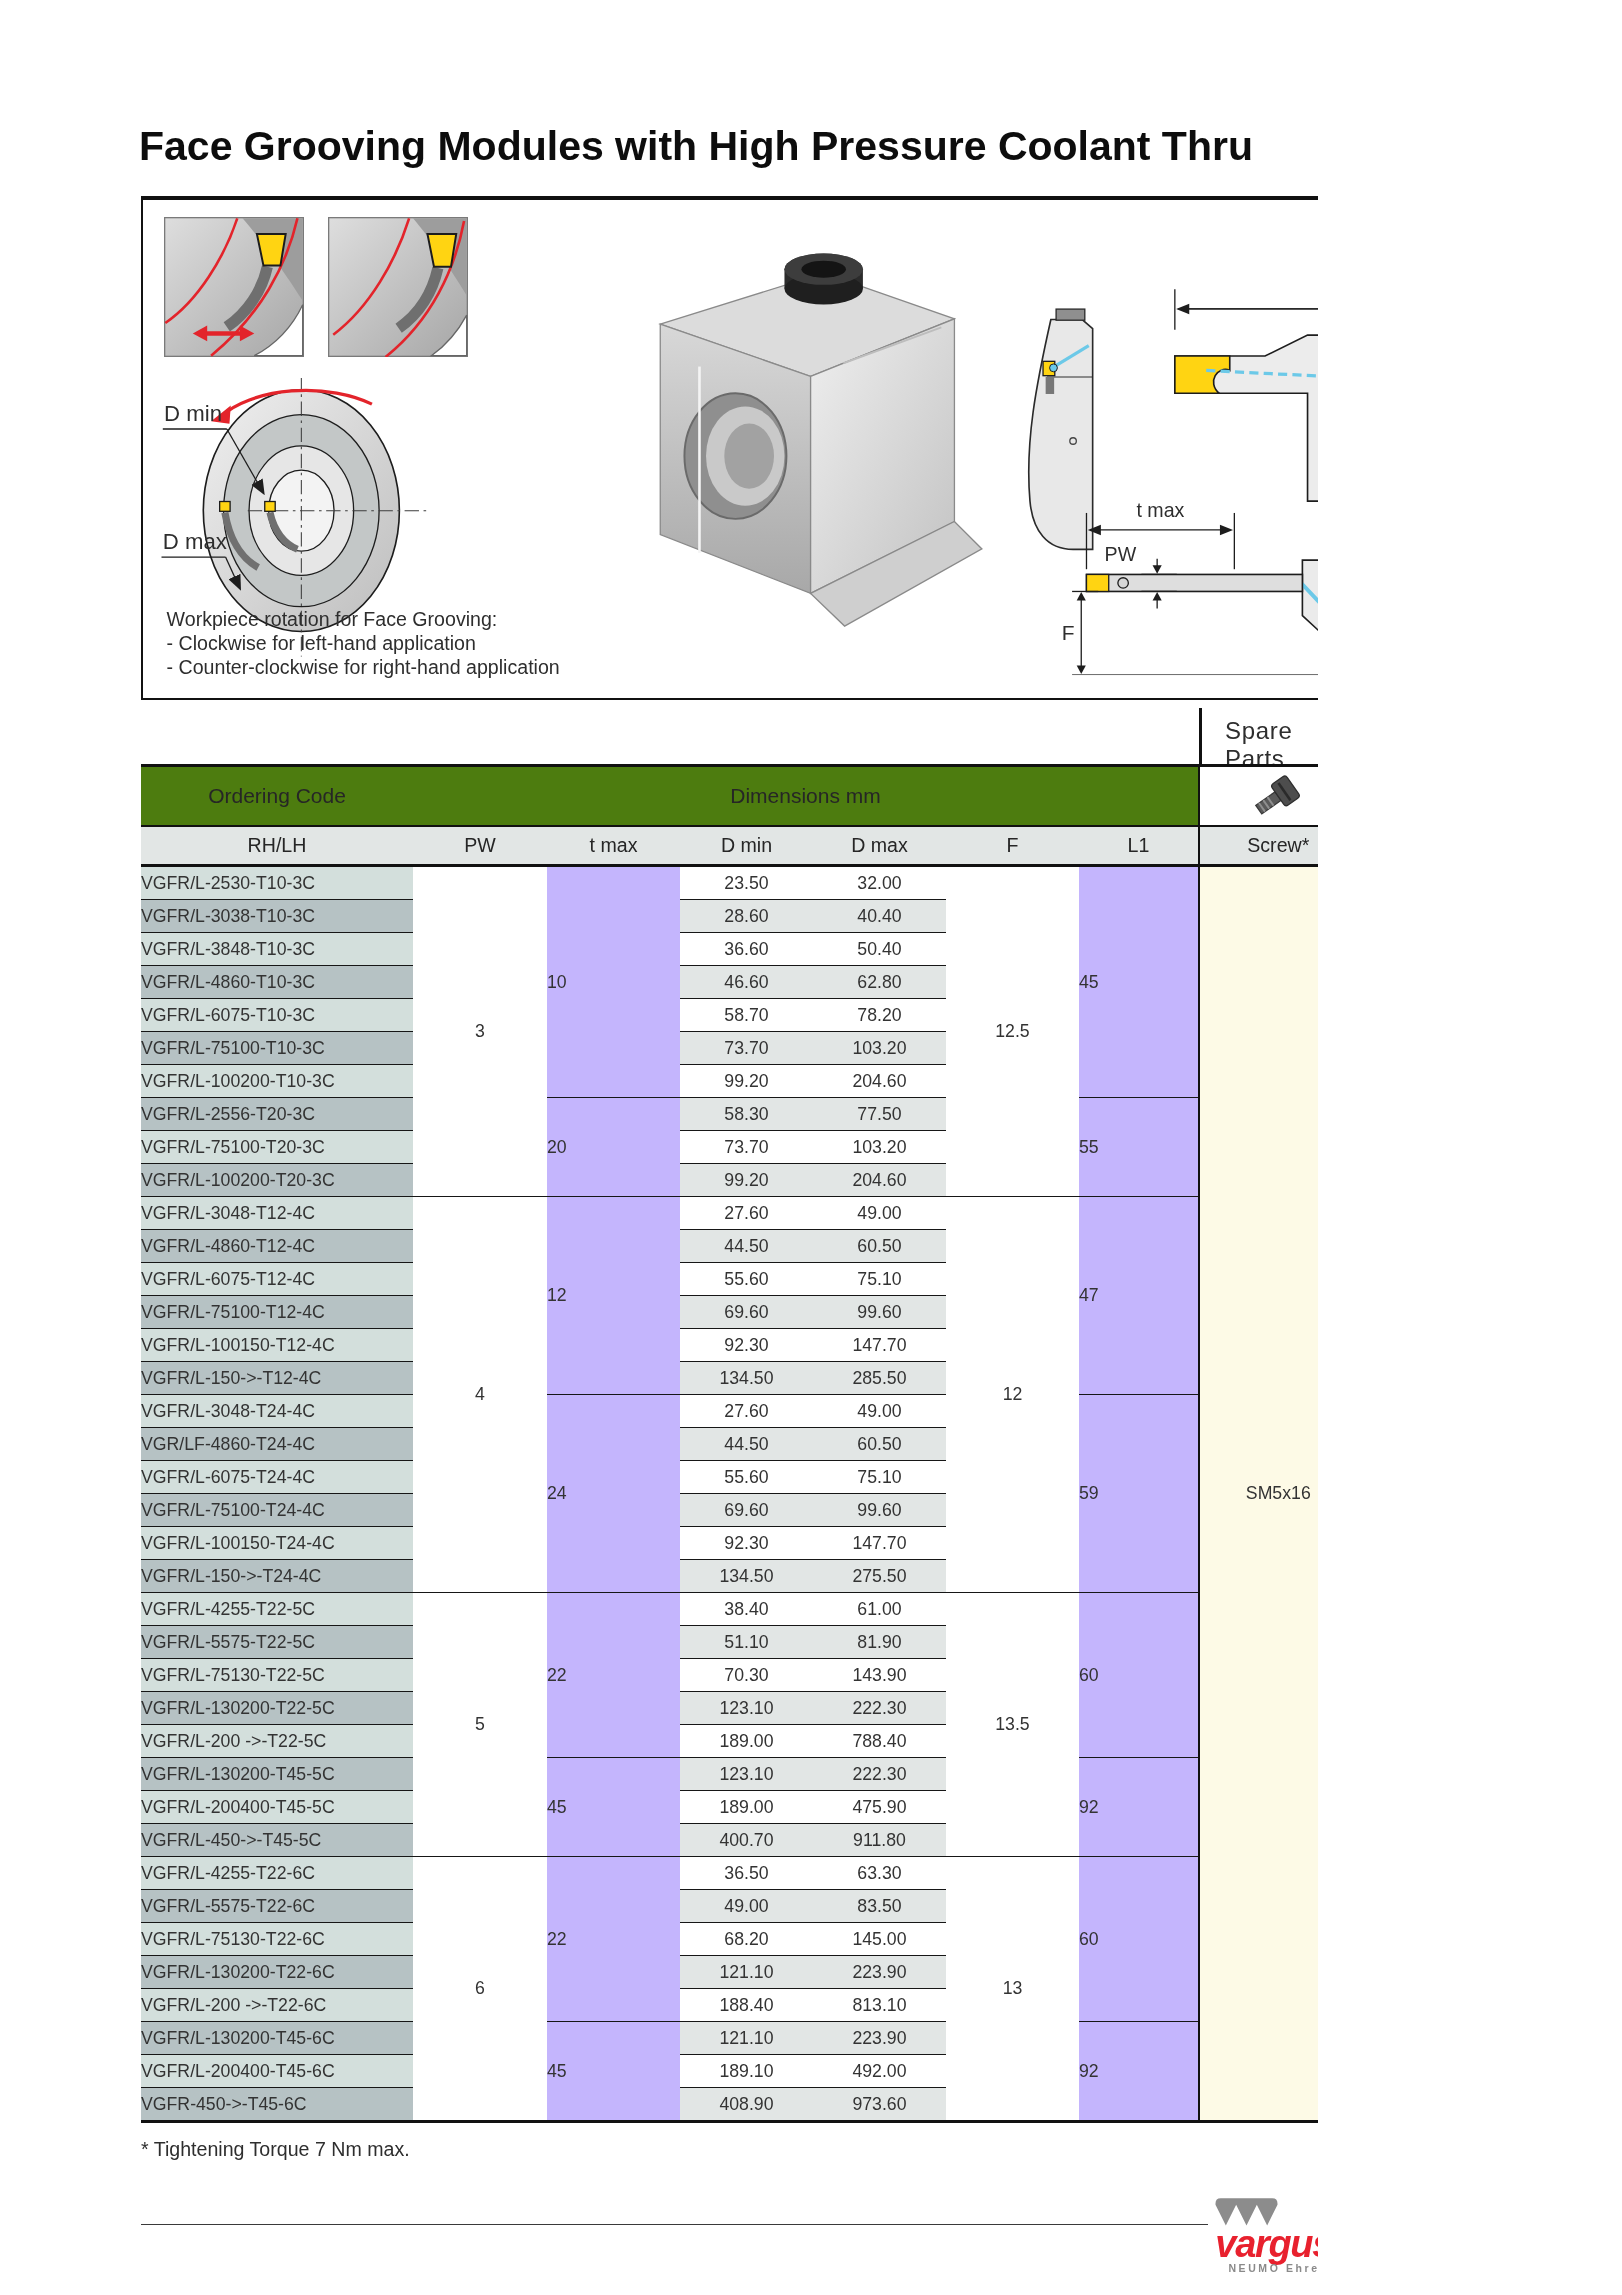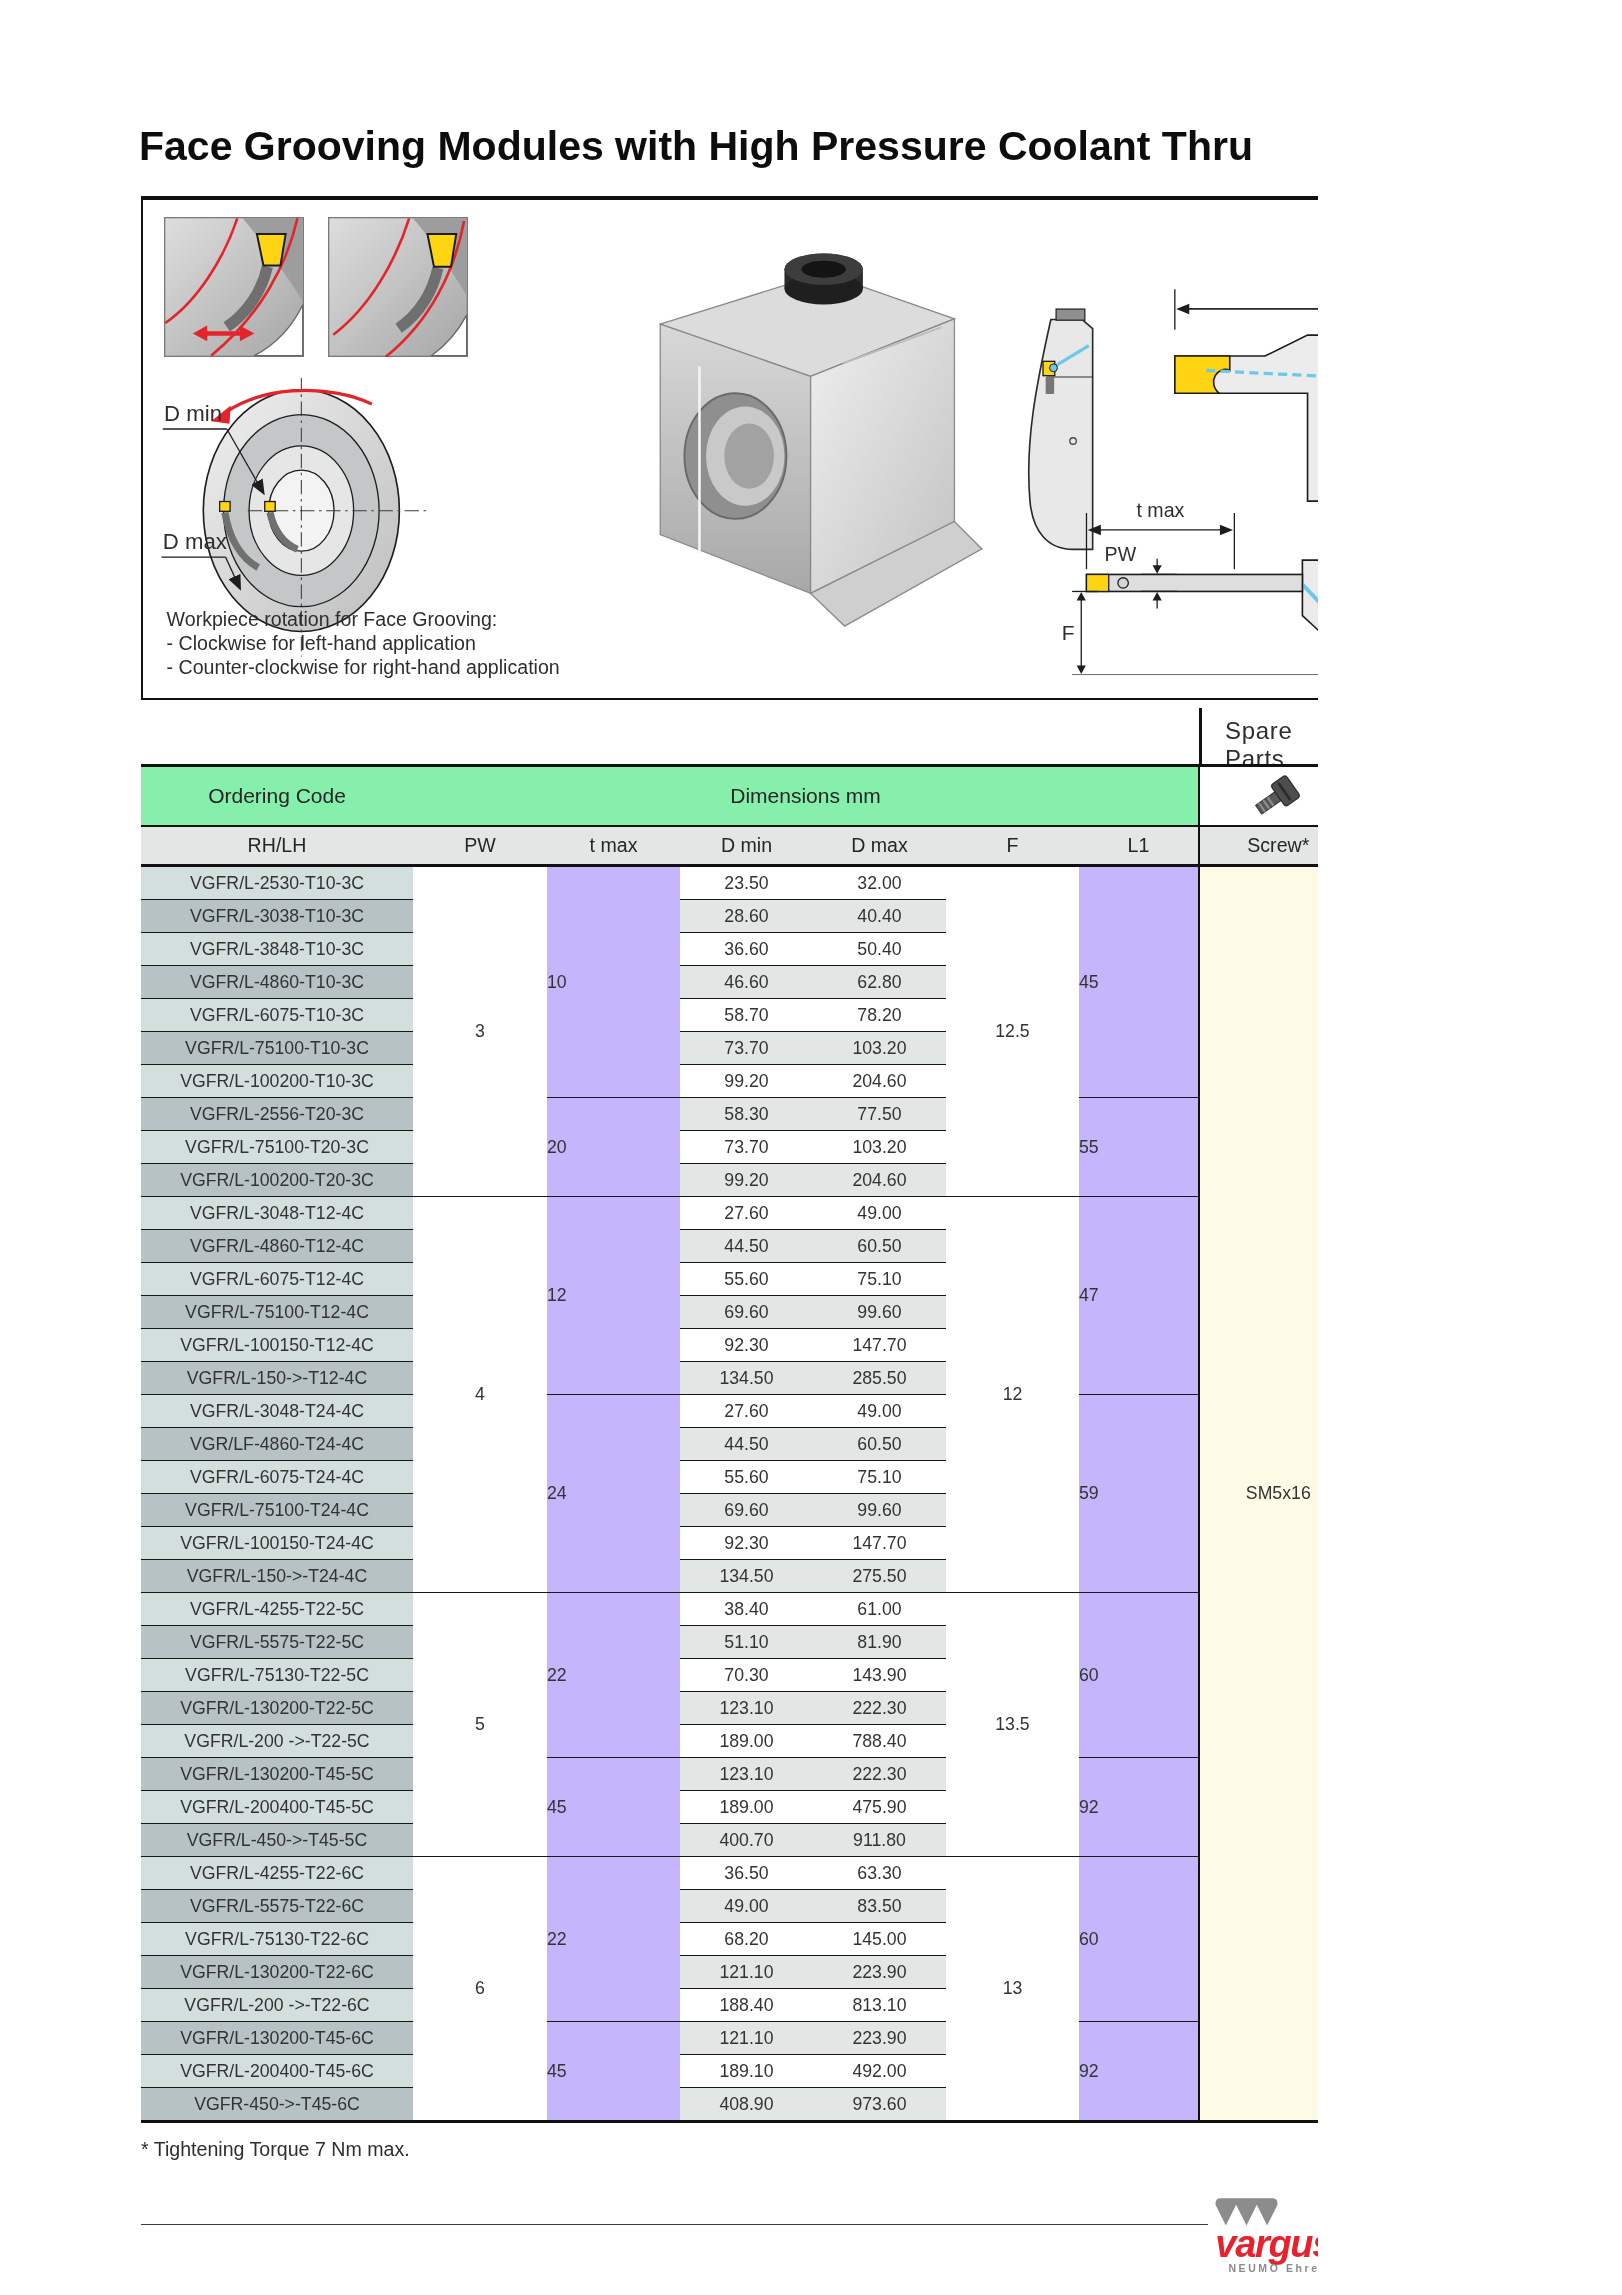--- a/index.html
+++ b/index.html
@@ -19,29 +19,29 @@
   .rh-note{position:absolute;right:18.3px;top:466px;font-size:21px;color:#3a3a3a;}
 
   
   .spare-label{position:absolute;left:1225px;top:717px;font-size:24px;color:#2e2e2e;letter-spacing:0.7px;}
   .spare-stub{position:absolute;left:1199px;top:708px;width:2.6px;height:58px;background:#111;}
 
   
   table.tbl{position:absolute;left:141px;top:764px;width:1384px;border-collapse:collapse;
             table-layout:fixed;border-bottom:3.9px solid #111;}
   .tbl th,.tbl td{padding:0;border-bottom:1.3px solid #161616;font-weight:400;}
-  .tbl tr.h1 th{background:#86efac;height:58px;font-size:21px;color:#262626;
+  .tbl tr.h1 th{background:#4d7c0f;height:58px;font-size:21px;color:#262626;
                 border-top:3.9px solid #111;border-bottom:2.6px solid #111;vertical-align:middle;}
   .tbl tr.h1 th.icon-cell{background:#ffffff;}
   .tbl tr.h2 th{background:#e2e6e5;height:37px;font-size:19.6px;color:#262626;
                 border-bottom:3.3px solid #111;vertical-align:middle;}
   .tbl .bl-heavy{border-left:2.6px solid #111;}
   .tbl .bl-thin{border-left:1.3px solid #111;}
   .tbl td{height:32px;font-size:17.7px;color:#333;vertical-align:middle;}
-  .cell-code{text-align:center;padding-left:17px;}
+  .cell-code{text-align:left;padding-left:17px;}
   .cell-code.even{background:#d3dfdc;}
   .cell-code.odd{background:#b6c2c4;}
   .cell-dmin,.cell-dmax{text-align:center;}
   .cell-dmin.even,.cell-dmax.even{background:#ffffff;}
   .cell-dmin.odd,.cell-dmax.odd{background:#e2e6e5;}
   .cell-pw,.cell-f{background:#ffffff;text-align:center;font-size:18.3px;}
   .cell-tmax,.cell-l1{background:#c4b5fd;text-align:left;font-size:18.3px;}
   .cell-screw,.cell-key{background:#fdfae6;text-align:center;font-size:19px;color:#2f2f2f;}
 
   

